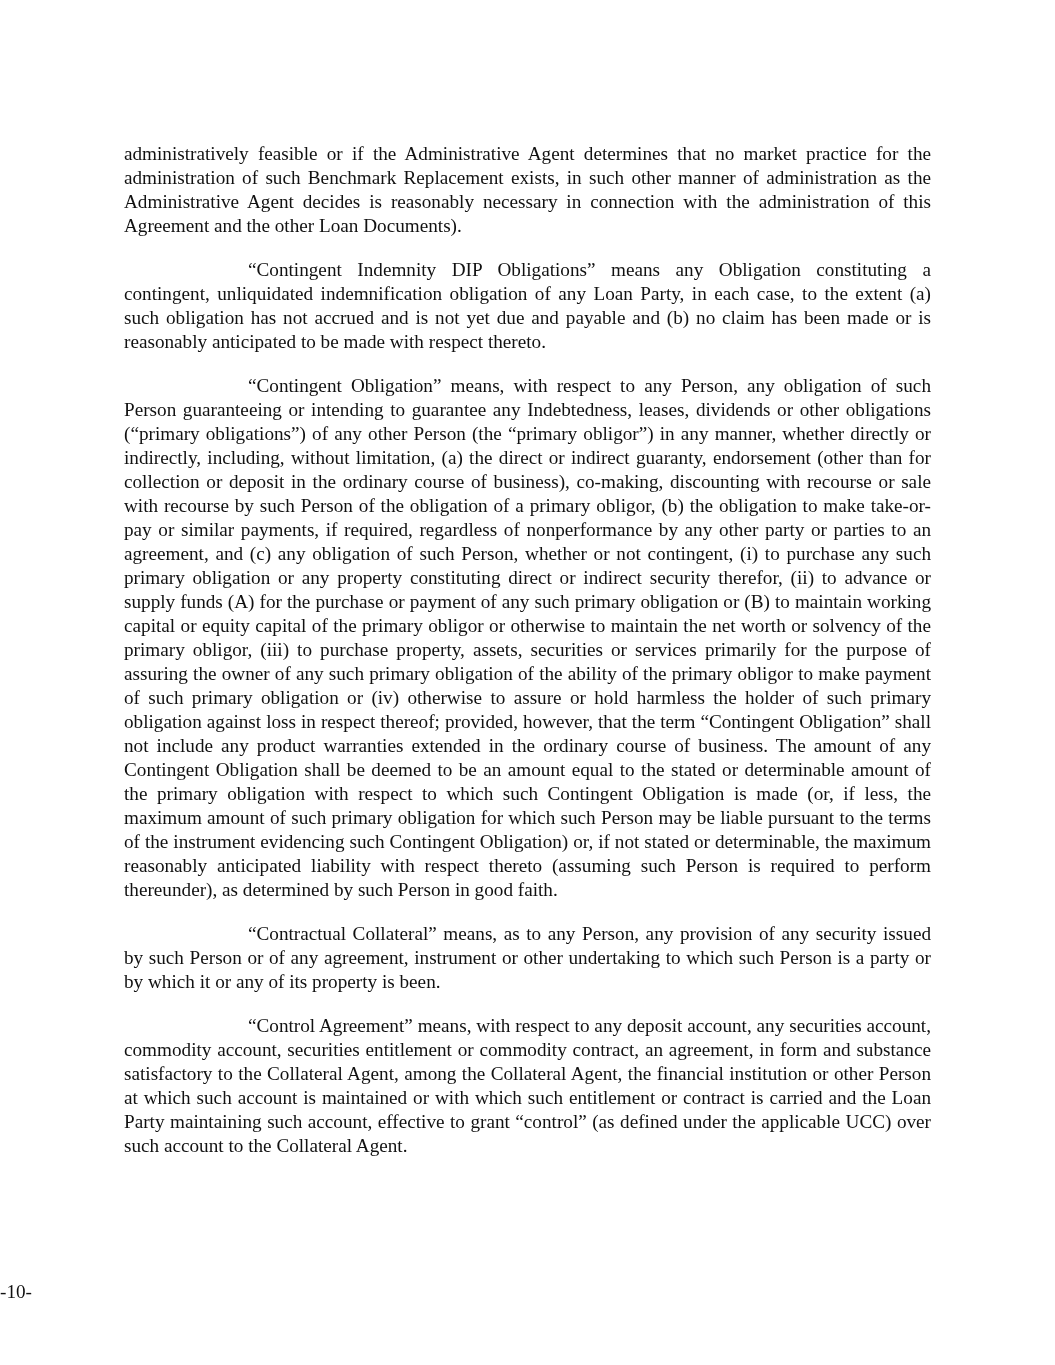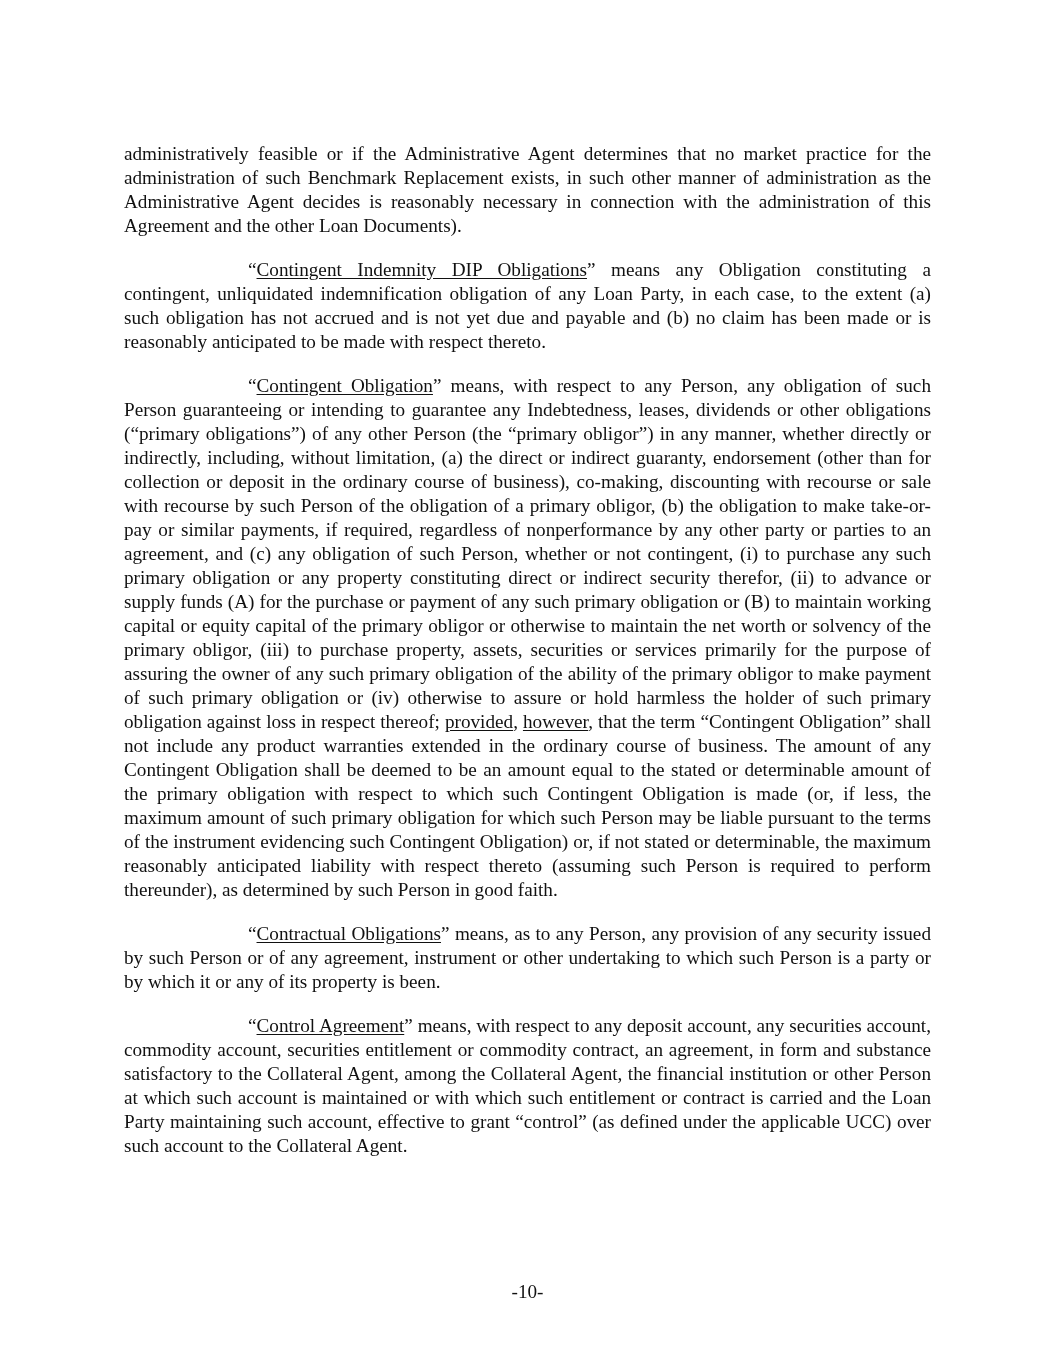--- a/index.html
+++ b/index.html
@@ -4,34 +4,34 @@
 <style>
   html, body { margin: 0; padding: 0; background: #ffffff; }
   body { width: 1055px; height: 1365px; position: relative; overflow: hidden; }
   .page {
     position: absolute; left: 124px; top: 126px; width: 807px;
     font-family: "Liberation Serif", serif; font-size: 19.2px; line-height: 24px;
     color: #111111;
   }
   p { margin: 16px 0 20px 0; text-align: justify; text-align-last: left; }
   .indent { text-indent: 124px; }
-  .term { text-decoration: underline; text-underline-offset: 2px; }
+  .term { text-underline-offset: 2px; }
   .pagenum {
-    position: absolute; left: 0; width: 1055px; top: 1281px; text-align: center;
+    position: absolute; left: 0; width: 1055px; top: 1281px; text-align: left;
     font-family: "Liberation Serif", serif; font-size: 19.2px; color: #111111;
   }
 </style>
 </head>
 <body>
 
 <div class="page">
   <p><span>administratively feasible or if the Administrative Agent determines that no market practice for the administration of such Benchmark Replacement exists, in such other manner of administration as the Administrative Agent decides is reasonably necessary in connection with the administration of this Agreement and the other Loan Documents).</span></p>
 
   <p class="indent"><span>“</span><span class="term">Contingent Indemnity DIP Obligations</span><span>”</span><span> means any Obligation constituting a contingent, unliquidated indemnification obligation of any Loan Party, in each case, to the extent (a) such obligation has not accrued and is not yet due and payable and (b) no claim has been made or is reasonably anticipated to be made with respect thereto.</span></p>
 
   <p class="indent"><span>“</span><span class="term">Contingent Obligation</span><span>”</span><span> means, with respect to any Person, any obligation of such Person guaranteeing or intending to guarantee any Indebtedness, leases, dividends or other obligations (“primary obligations”) of any other Person (the “primary obligor”) in any manner, whether directly or indirectly, including, without limitation, (a) the direct or indirect guaranty, endorsement (other than for collection or deposit in the ordinary course of business), co-making, discounting with recourse or sale with recourse by such Person of the obligation of a primary obligor, (b) the obligation to make take-or-pay or similar payments, if required, regardless of nonperformance by any other party or parties to an agreement, and (c) any obligation of such Person, whether or not contingent, (i) to purchase any such primary obligation or any property constituting direct or indirect security therefor, (ii) to advance or supply funds (A) for the purchase or payment of any such primary obligation or (B) to maintain working capital or equity capital of the primary obligor or otherwise to maintain the net worth or solvency of the primary obligor, (iii) to purchase property, assets, securities or services primarily for the purpose of assuring the owner of any such primary obligation of the ability of the primary obligor to make payment of such primary obligation or (iv) otherwise to assure or hold harmless the holder of such primary obligation against loss in respect thereof; </span><span class="term">provided</span><span>, </span><span class="term">however</span><span>, that the term “Contingent Obligation” shall not include any product warranties extended in the ordinary course of business. The amount of any Contingent Obligation shall be deemed to be an amount equal to the stated or determinable amount of the primary obligation with respect to which such Contingent Obligation is made (or, if less, the maximum amount of such primary obligation for which such Person may be liable pursuant to the terms of the instrument evidencing such Contingent Obligation) or, if not stated or determinable, the maximum reasonably anticipated liability with respect thereto (assuming such Person is required to perform thereunder), as determined by such Person in good faith.</span></p>
 
-  <p class="indent"><span>“</span><span class="term">Contractual Obligations</span><span>”</span><span> means, as to any Person, any provision of any security issued by such Person or of any agreement, instrument or other undertaking to which such Person is a party or by which it or any of its property is been.</span></p>
+  <p class="indent"><span>“</span><span class="term">Contractual Collateral</span><span>”</span><span> means, as to any Person, any provision of any security issued by such Person or of any agreement, instrument or other undertaking to which such Person is a party or by which it or any of its property is been.</span></p>
 
   <p class="indent"><span>“</span><span class="term">Control Agreement</span><span>”</span><span> means, with respect to any deposit account, any securities account, commodity account, securities entitlement or commodity contract, an agreement, in form and substance satisfactory to the Collateral Agent, among the Collateral Agent, the financial institution or other Person at which such account is maintained or with which such entitlement or contract is carried and the Loan Party maintaining such account, effective to grant “control” (as defined under the applicable UCC) over such account to the Collateral Agent.</span></p>
 </div>
 
 <div class="pagenum">-10-</div>
 
 </body></html>

